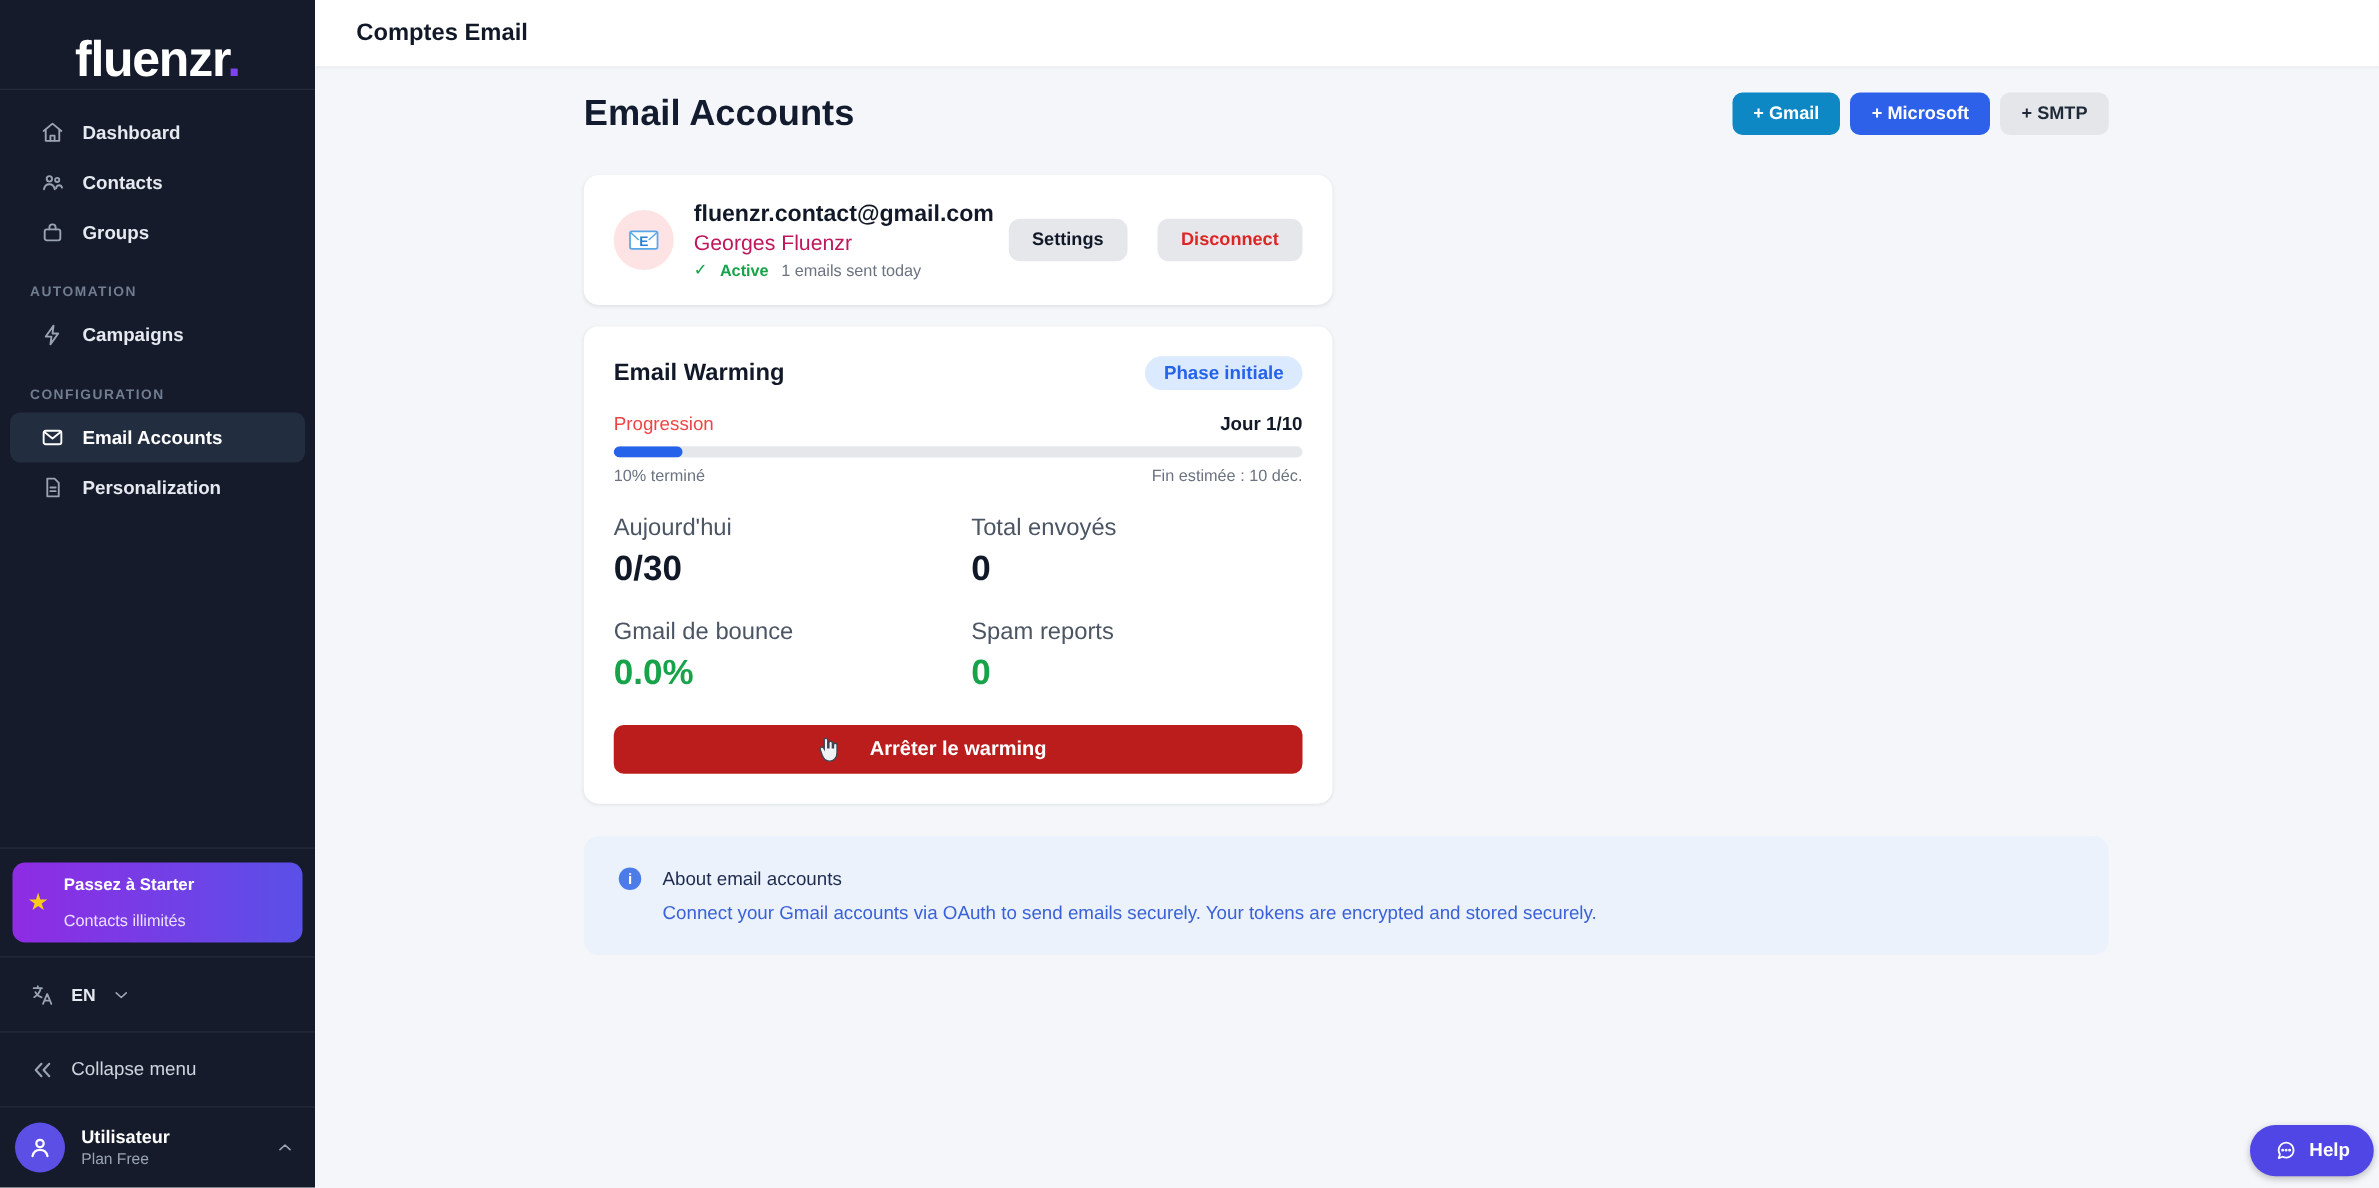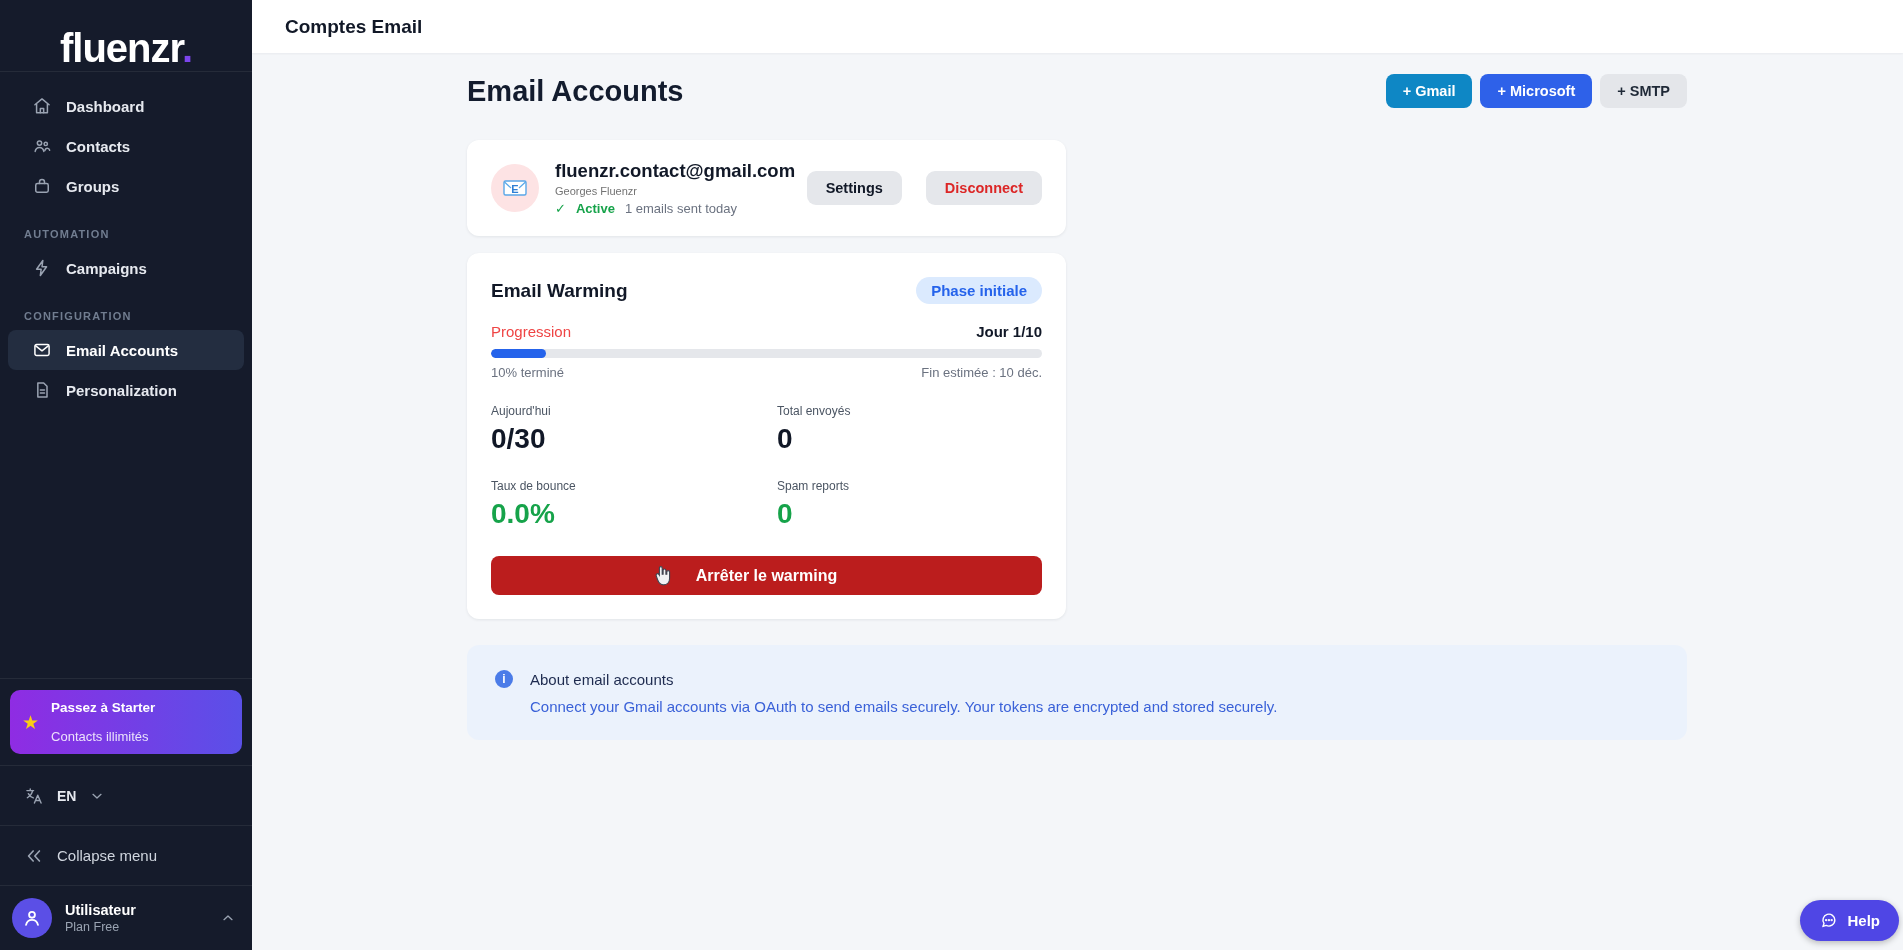--- a/index.html
+++ b/index.html
@@ -44,42 +44,42 @@
   .btn { border:none; border-radius:8px; font-family:inherit; font-size:14.5px; font-weight:bold; padding:9px 17px; cursor:pointer; }
   .btn-gmail { background:#0e87c5; color:#fff; }
   .btn-microsoft { background:#2e61e9; color:#fff; }
   .btn-smtp { background:#e4e6ea; color:#1f2937; }
 
   .card { background:#fff; border-radius:12px; box-shadow:0 1px 3px rgba(16,24,40,.08); width:599px; }
   .account-card { margin-top:32px; padding:20px 24px; display:flex; align-items:center; }
   .mail-avatar { width:48px; height:48px; border-radius:50%; background:#fde3e4; display:flex; align-items:center; justify-content:center; flex:0 0 48px; }
   .acct-info { margin-left:16px; }
   .acct-email { font-size:18.5px; font-weight:bold; color:#111827; }
-  .acct-name { font-size:11px; color:#737373; margin-top:3px; }
+  .acct-name { font-size:17px; color:#be185d; margin-top:3px; }
   .acct-status { display:flex; align-items:center; gap:10px; margin-top:4px; font-size:13px; }
   .status-check { color:#16a34a; font-family:"DejaVu Sans", sans-serif; font-weight:bold; }
   .status-active { color:#16a34a; font-weight:bold; }
   .sent-info { color:#6b7280; }
   .acct-btns { margin-left:auto; display:flex; gap:24px; }
   .btn-gray { background:#e5e7eb; color:#111827; border:none; border-radius:9px; padding:9px 19px; font-family:inherit; font-size:14.5px; font-weight:bold; cursor:pointer; }
   .btn-gray.danger { color:#dc2626; }
 
   .warming-card { margin-top:17px; padding:24px; }
   .warm-head { display:flex; align-items:center; }
   .warm-title { font-size:19px; font-weight:bold; color:#111827; }
   .badge { margin-left:auto; background:#dbeafe; color:#2563eb; font-size:15px; font-weight:bold; padding:5px 15px; border-radius:999px; }
   .prog-row { display:flex; align-items:center; margin-top:19px; }
   .prog-label { font-size:15px; color:#ef4444; }
   .day-label { margin-left:auto; font-size:15px; font-weight:bold; color:#111827; }
   .track { margin-top:9px; height:9px; border-radius:999px; background:#e5e7eb; overflow:hidden; }
   .fill { height:100%; background:#2563eb; border-radius:999px; }
   .prog-foot { display:flex; margin-top:7px; font-size:13px; color:#6b7280; }
   .eta { margin-left:auto; }
   .stats { display:grid; grid-template-columns:286px 286px; row-gap:24px; margin-top:24px; }
-  .stat-label { font-size:12px; color:#4b5563; }
+  .stat-label { font-size:19px; color:#4b5563; }
   .stat-value { font-size:28px; font-weight:bold; color:#111827; margin-top:5px; }
   .stat-value.green { color:#16a34a; }
   .stop-btn { position:relative; display:block; width:100%; margin-top:26px; background:#bb1d1d; color:#fff; border:none; border-radius:8px; height:39px; font-family:inherit; font-size:16px; font-weight:bold; cursor:pointer; }
   .cursor-hand { position:absolute; left:160px; top:8px; width:24px; height:24px; pointer-events:none; }
 
   .info-box { margin-top:26px; width:1220px; background:#ebf2fc; border-radius:12px; padding:25px 28px; }
   .info-head { display:flex; align-items:center; gap:17px; }
   .info-ic { width:18px; height:18px; border-radius:50%; background:#4b7ce8; color:#fff; display:flex; align-items:center; justify-content:center; font-size:12px; font-weight:bold; flex:0 0 18px; }
   .info-title { font-size:15px; font-weight:normal; color:#1e2b4f; }
   .info-body { margin:10px 0 0 35px; font-size:15px; color:#3a61d8; }
@@ -277,21 +277,21 @@
       <div class="stats">
         <div>
           <div class="stat-label">Aujourd'hui</div>
           <div class="stat-value">0/30</div>
         </div>
         <div>
           <div class="stat-label">Total envoyés</div>
           <div class="stat-value">0</div>
         </div>
         <div>
-          <div class="stat-label">Taux de bounce</div>
+          <div class="stat-label">Gmail de bounce</div>
           <div class="stat-value green">0.0%</div>
         </div>
         <div>
           <div class="stat-label">Spam reports</div>
           <div class="stat-value green">0</div>
         </div>
       </div>
 
       <button class="stop-btn">
         <span>Arrêter le warming</span>

